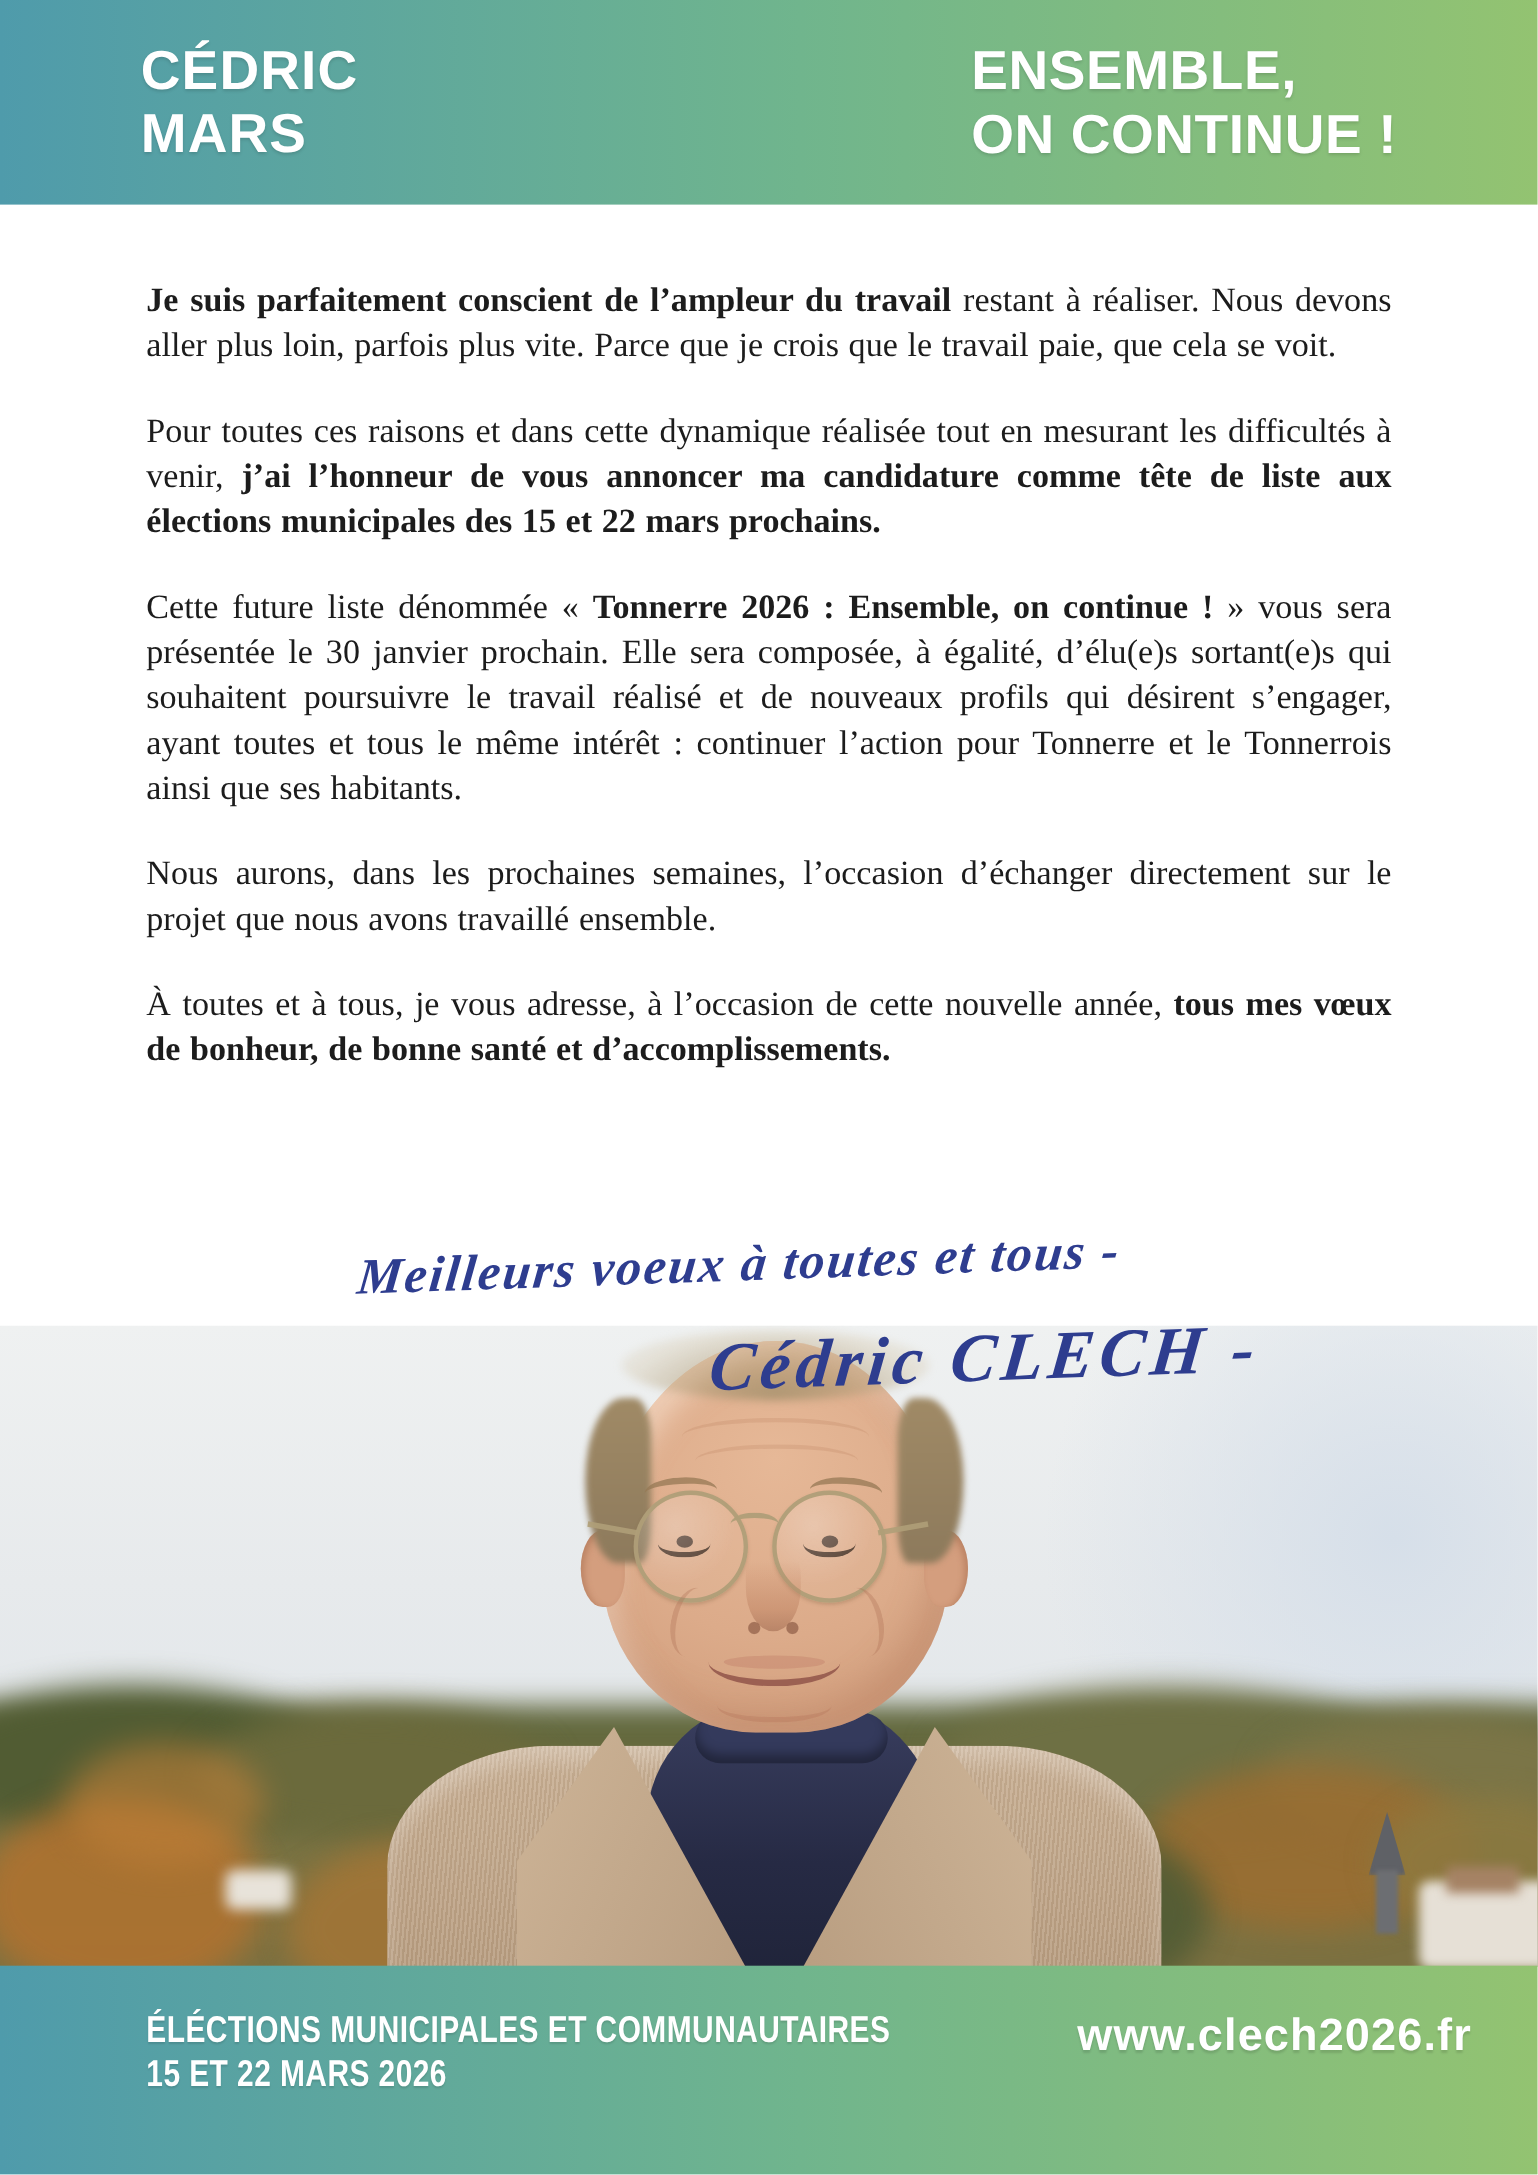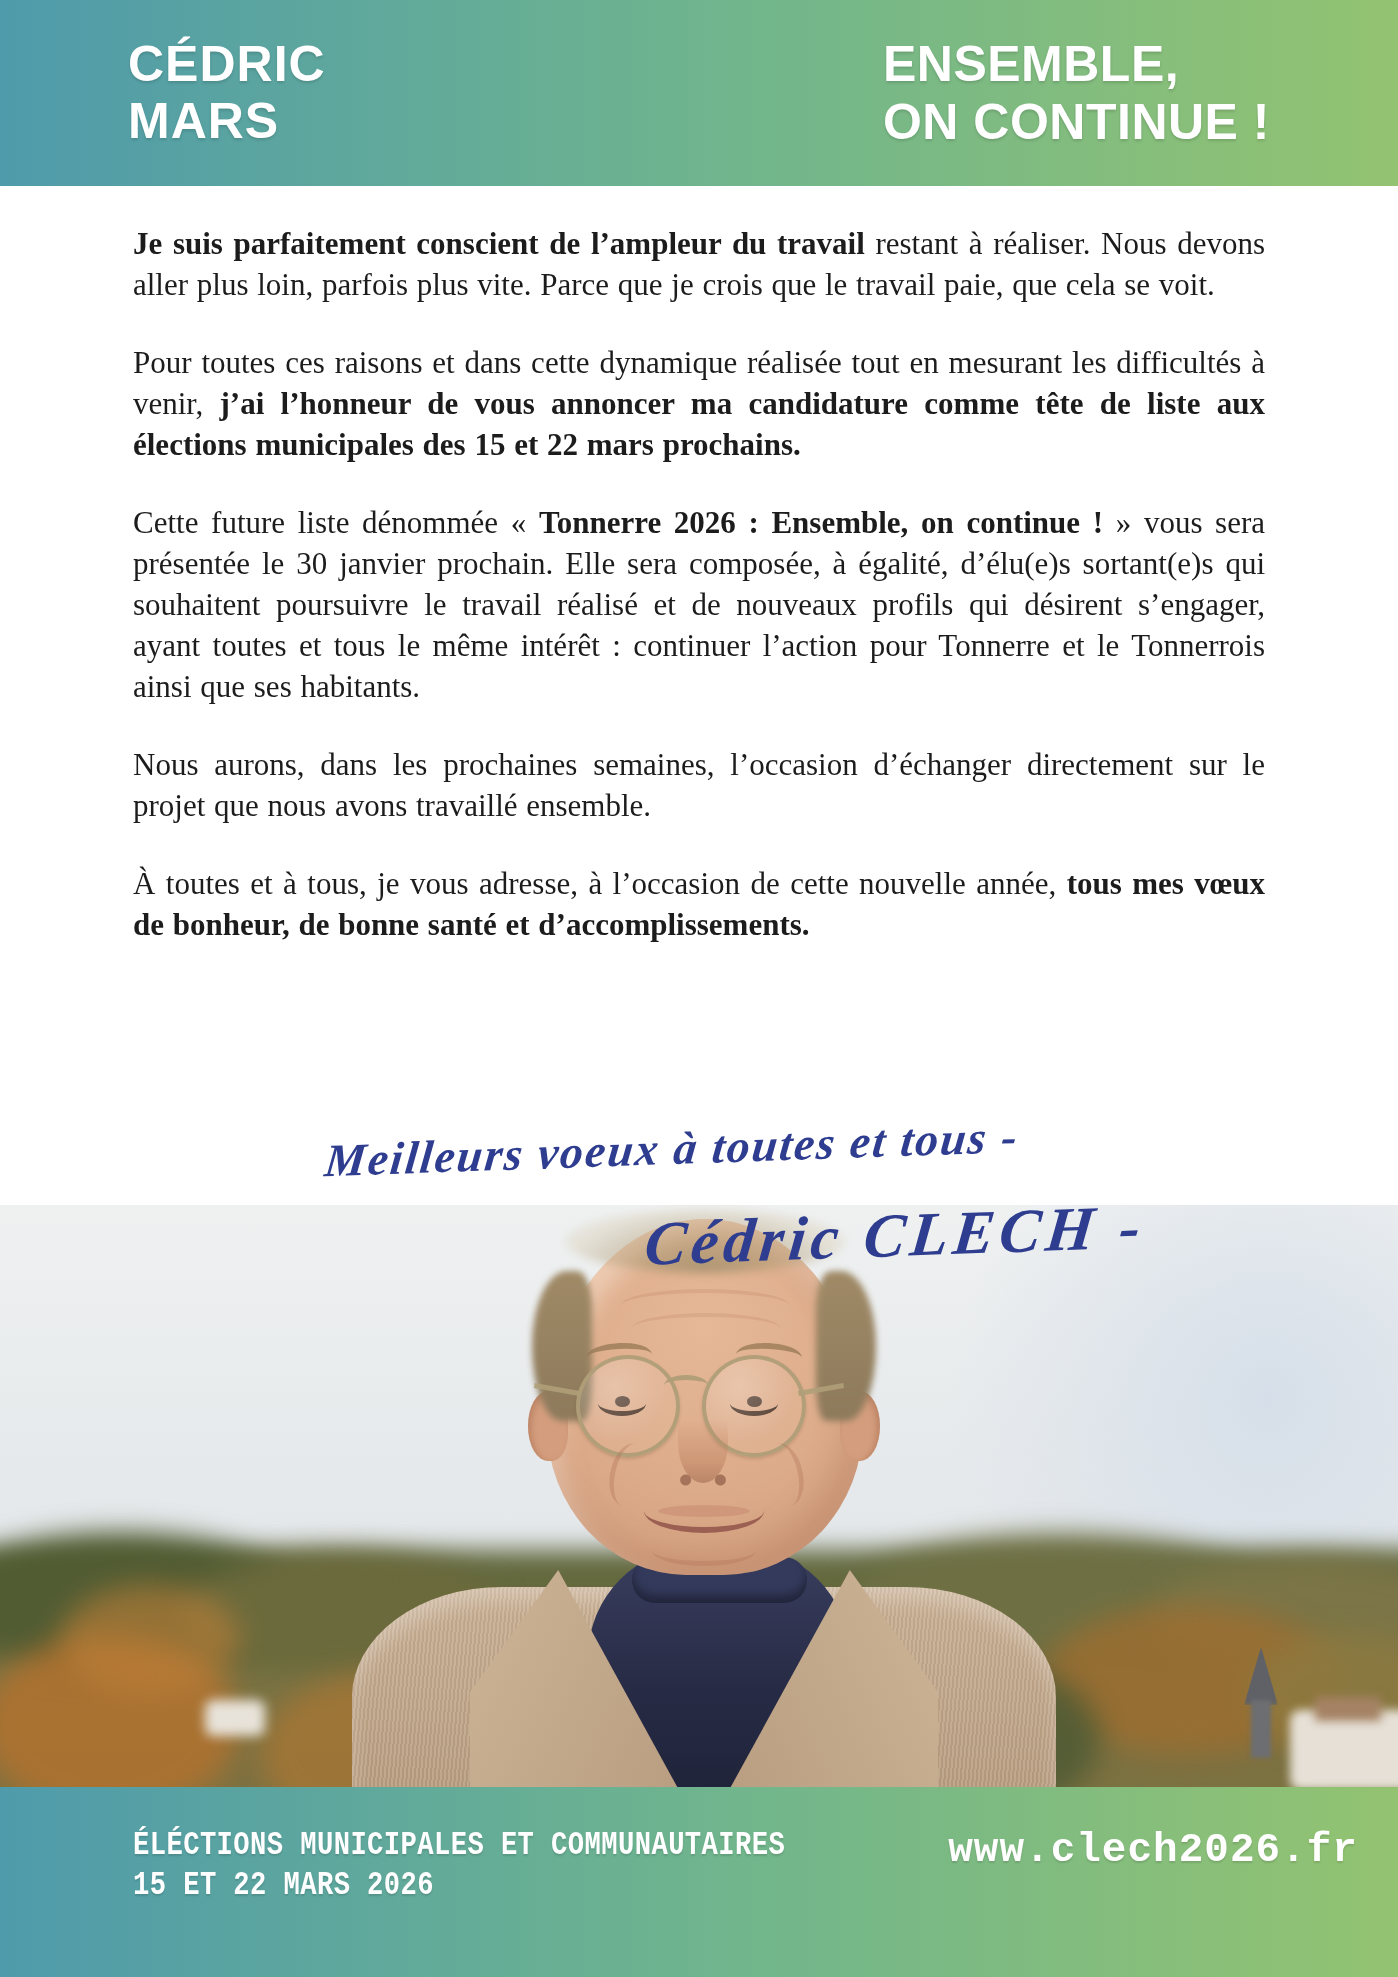--- a/index.html
+++ b/index.html
@@ -14,21 +14,21 @@
     background:linear-gradient(90deg,
       var(--gradient-left,#4f9bab) 0%,
       var(--gradient-mid,#70b58d) 52%,
       var(--gradient-right,#93c371) 100%);
     color:#fff;
   }
   .header{top:0;height:186px;display:flex;justify-content:space-between;align-items:center;padding:0 128px;box-sizing:border-box;}
   .hdr-name{font-size:50px;line-height:57px;font-weight:800;letter-spacing:1px;text-shadow:0 2px 3px rgba(0,0,0,.14);}
   .hdr-slogan{text-align:left;font-size:50px;line-height:58px;font-weight:800;letter-spacing:.5px;text-shadow:0 2px 3px rgba(0,0,0,.14);}
   
-  .letter{position:absolute;top:186px;left:133px;width:1132px;padding-top:37px;}
+  .letter{position:absolute;top:186px;left:133px;width:1132px;padding-top:66px;}
   .letter p{
     margin:0 0 37px 0;text-align:justify;
     font-family:"Liberation Serif",serif;font-size:31px;line-height:41px;
     color:var(--text,#1c1c1c);word-spacing:1px;
   }
   .letter strong{font-weight:bold;}
   
   .sig{
     position:absolute;z-index:6;white-space:nowrap;
     color:var(--signature-ink,#2e3d8f);
@@ -112,21 +112,21 @@
     background:radial-gradient(circle at 22% 50%,rgba(120,70,50,.55) 5px,rgba(120,70,50,0) 6px),
                radial-gradient(circle at 78% 50%,rgba(120,70,50,.55) 5px,rgba(120,70,50,0) 6px);}
   .crease{width:34px;height:64px;top:238px;}
   .crease-l{left:610px;border-left:5px solid rgba(170,105,78,.30);border-radius:50%;transform:rotate(12deg);}
   .crease-r{left:764px;border-right:5px solid rgba(170,105,78,.30);border-radius:50%;transform:rotate(-12deg);}
   .mouth{left:644px;top:284px;width:120px;height:38px;border-bottom:6px solid #9b6052;border-radius:0 0 55% 55%;}
   .lip-shadow{left:658px;top:300px;width:92px;height:12px;background:rgba(190,120,100,.35);border-radius:50%;}
   .chin{left:652px;top:330px;width:104px;height:26px;border-bottom:5px solid rgba(170,105,78,.25);border-radius:50%;}
   
   .footer{bottom:0;height:190px;display:flex;justify-content:space-between;align-items:flex-start;
-    padding:38px 60px 0 133px;box-sizing:border-box;font-family:Liberation Mono, monospace;}
+    padding:38px 60px 0 133px;box-sizing:border-box;}
   .ftr-left{font-weight:bold;font-size:34px;line-height:40px;letter-spacing:.5px;
     transform:scaleX(.8);transform-origin:left top;text-shadow:0 2px 2px rgba(0,0,0,.12);white-space:nowrap;}
   .website{font-weight:800;font-size:41px;letter-spacing:1px;margin-top:2px;text-shadow:0 2px 2px rgba(0,0,0,.12);}
 </style>
 </head>
 <body>
 
 <div class="page">
 
   <div class="band header">

